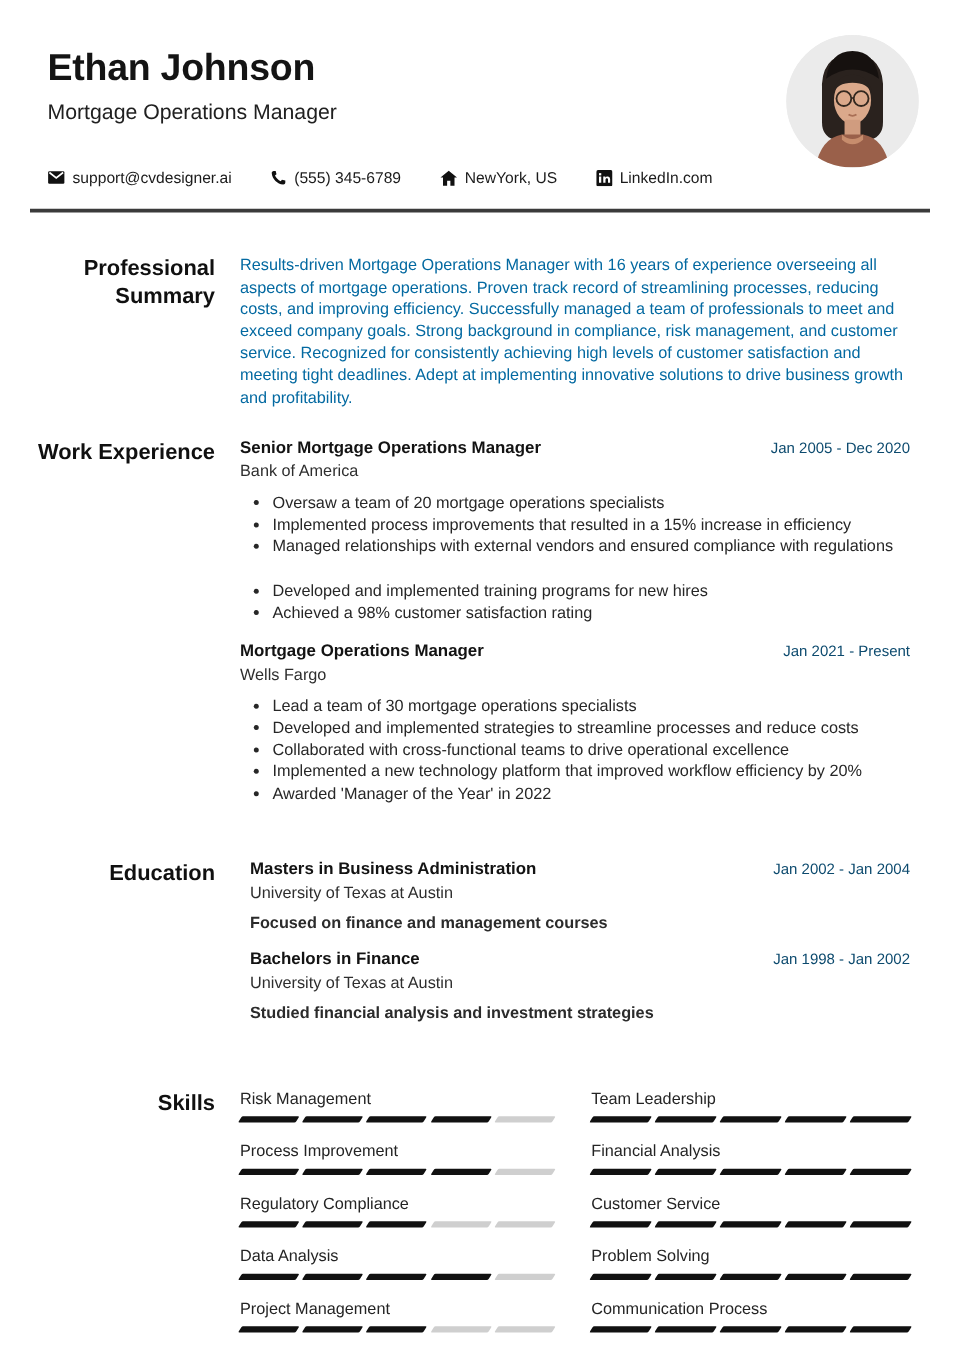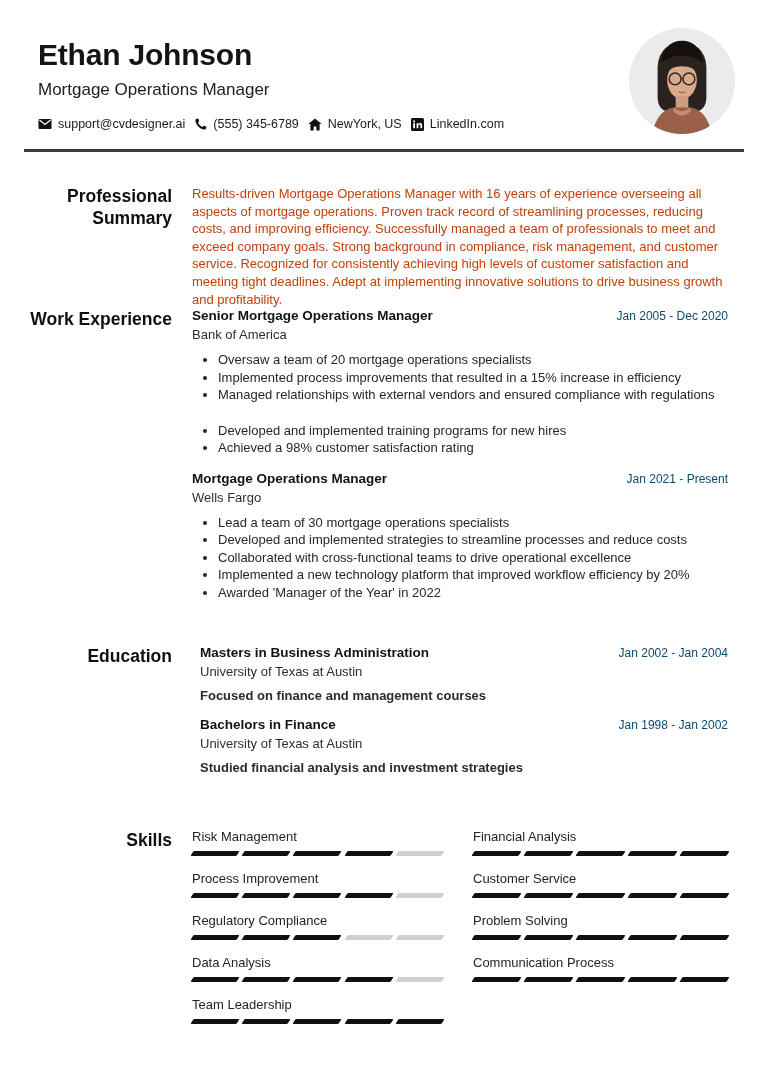--- a/index.html
+++ b/index.html
@@ -4,37 +4,37 @@
 <style>
   * { margin:0; padding:0; box-sizing:border-box; }
   html,body { background:#ffffff; }
   body { font-family:"Liberation Sans","DejaVu Sans",sans-serif; color:#222; }
   .page { width:768px; min-height:1078px; background:#fff; position:relative; }
 
   
   .header { position:relative; padding:38px 36px 0 38px; }
   .name { font-size:30px; font-weight:700; color:#141414; letter-spacing:-0.2px; }
   .title { font-size:17px; color:#202020; margin-top:8px; }
-  .contacts { display:flex; align-items:center; gap:9px; margin-top:17px; font-size:12.5px; color:#1b1b1b; }
+  .contacts { display:flex; align-items:center; gap:31px; margin-top:35px; font-size:12.5px; color:#1b1b1b; }
   .contact { display:flex; align-items:center; gap:6px; white-space:nowrap; }
   .contact svg { display:block; }
   .avatar { position:absolute; top:28px; right:33px; width:106px; height:106px; border-radius:50%; overflow:hidden; background:#ebebeb; }
   .avatar svg { width:100%; height:100%; display:block; }
   .divider { height:3px; background:#3b3b3b; margin:18px 24px 0 24px; }
 
   
   .main { padding:33px 40px 24px 0; }
   .section { display:grid; grid-template-columns:172px 1fr; column-gap:20px; }
   .sec-label { font-size:17.5px; font-weight:700; text-align:right; line-height:1.25; color:#101010; padding-top:1px; }
-  .sec-summary { }
+  .sec-summary { margin-bottom:24px; }
   .sec-work { margin-bottom:30px; }
   .sec-education { margin-bottom:40px;gap:28px; }
   .sec-skills { margin-bottom:22px; }
 
-  .summary-text { font-size:13px; line-height:17.6px; color:#c2410c; max-width:536px; }
+  .summary-text { font-size:13px; line-height:17.6px; color:#0369a1; max-width:536px; }
 
   
   .entry { margin-bottom:14px; }
   .entry-head { display:flex; justify-content:space-between; align-items:baseline; }
   .entry-title { font-size:13.5px; font-weight:700; color:#131313; }
   .entry-dates { font-size:12px; color:#0c4a6e; white-space:nowrap; padding-left:12px; }
   .entry-sub { font-size:13px; color:#2e2e2e; margin-top:4px; }
   .entry-desc { font-size:13px; color:#2b2b2b; margin-top:9px;font-weight:bold; }
   .bullets { margin-top:9px; padding-left:26px; }
   .bullets li { font-size:13px; line-height:17.5px; color:#272727; }
@@ -223,20 +223,30 @@
           <div class="skill-name">Data Analysis</div>
           <div class="meter bar">
               <span class="seg filled"></span>
               <span class="seg filled"></span>
               <span class="seg filled"></span>
               <span class="seg filled"></span>
               <span class="seg empty"></span>
             </div>
         </div>
         <div class="skill">
+          <div class="skill-name">Project Management</div>
+          <div class="meter bar">
+              <span class="seg filled"></span>
+              <span class="seg filled"></span>
+              <span class="seg filled"></span>
+              <span class="seg empty"></span>
+              <span class="seg empty"></span>
+            </div>
+        </div>
+        <div class="skill">
           <div class="skill-name">Team Leadership</div>
           <div class="meter bar">
               <span class="seg filled"></span>
               <span class="seg filled"></span>
               <span class="seg filled"></span>
               <span class="seg filled"></span>
               <span class="seg filled"></span>
             </div>
         </div>
         <div class="skill">

